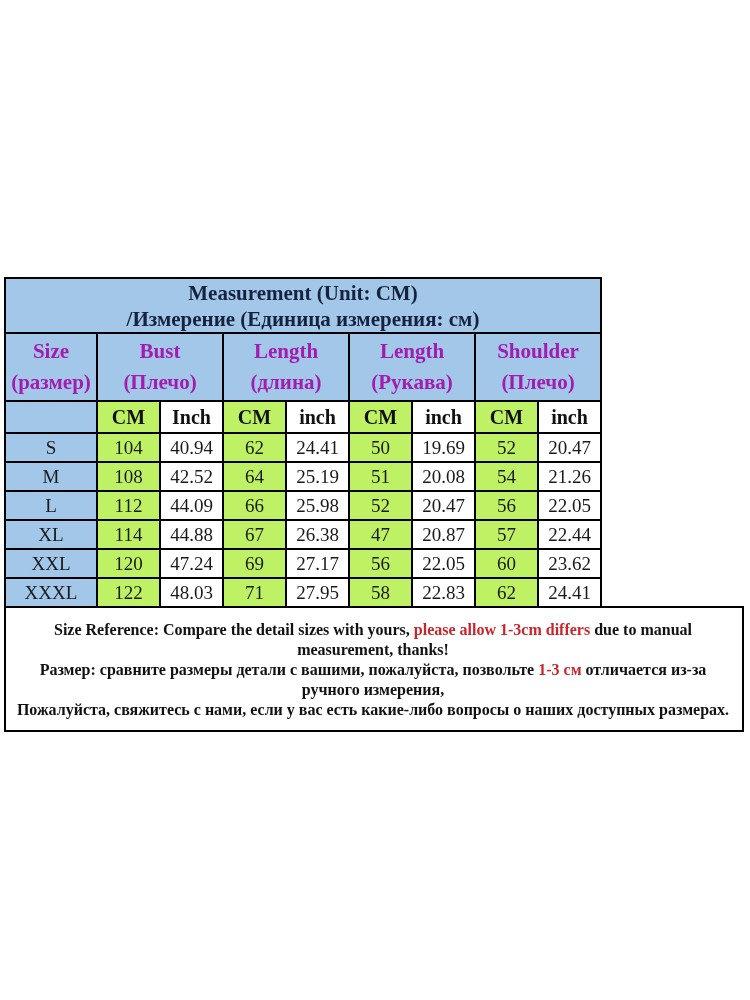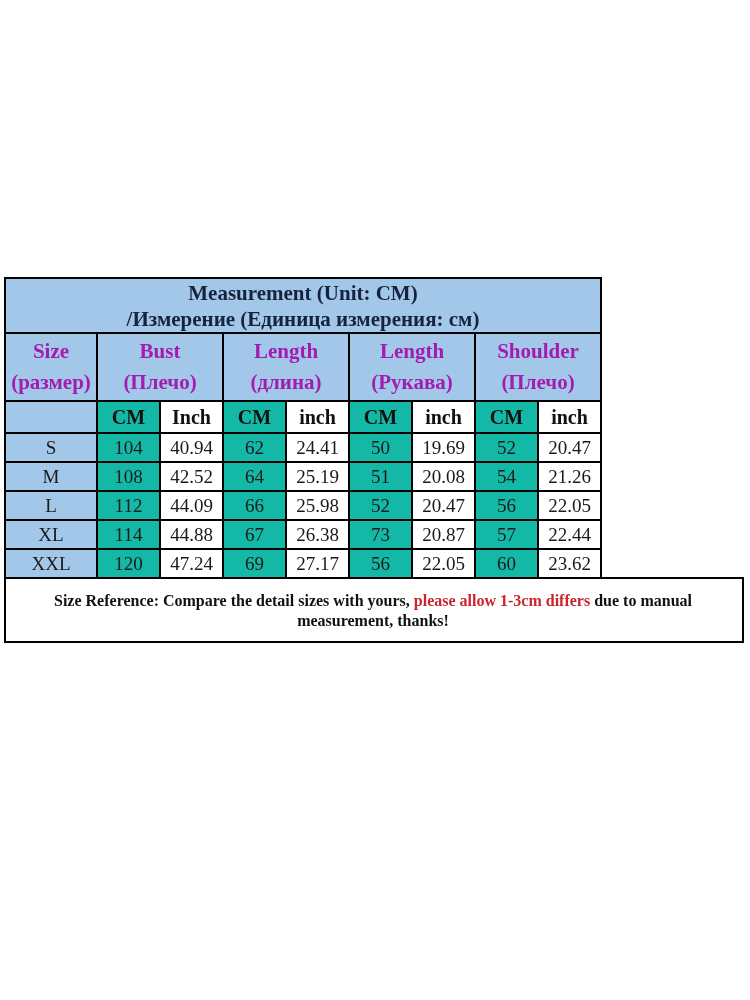--- a/index.html
+++ b/index.html
@@ -52,21 +52,21 @@
   }
   .data-row td {
     height: 27px;
     font-size: 19px;
     color: #1a1a1a;
   }
   .size-col {
     background: #a3c7e9;
     color: #1b2b50;
   }
-  .cm-cell { background: #14b8a6; }
+  .cm-cell { background: #bef264; }
   .inch-cell { background: #ffffff; }
   .notes-box {
     width: 726px; 
     border: 2px solid #000000;
     margin-top: -2px;
     background: #ffffff;
     padding: 12px 6px 10px 4px;
     text-align: center;
     font-weight: bold;
     font-size: 16px;
@@ -170,36 +170,49 @@
           <td class="inch-cell">20.47</td>
           <td class="cm-cell">56</td>
           <td class="inch-cell">22.05</td>
         </tr>
         <tr class="data-row">
           <td class="size-col">XL</td>
           <td class="cm-cell">114</td>
           <td class="inch-cell">44.88</td>
           <td class="cm-cell">67</td>
           <td class="inch-cell">26.38</td>
-          <td class="cm-cell">73</td>
+          <td class="cm-cell">47</td>
           <td class="inch-cell">20.87</td>
           <td class="cm-cell">57</td>
           <td class="inch-cell">22.44</td>
         </tr>
         <tr class="data-row">
           <td class="size-col">XXL</td>
           <td class="cm-cell">120</td>
           <td class="inch-cell">47.24</td>
           <td class="cm-cell">69</td>
           <td class="inch-cell">27.17</td>
           <td class="cm-cell">56</td>
           <td class="inch-cell">22.05</td>
           <td class="cm-cell">60</td>
           <td class="inch-cell">23.62</td>
         </tr>
+        <tr class="data-row">
+          <td class="size-col">XXXL</td>
+          <td class="cm-cell">122</td>
+          <td class="inch-cell">48.03</td>
+          <td class="cm-cell">71</td>
+          <td class="inch-cell">27.95</td>
+          <td class="cm-cell">58</td>
+          <td class="inch-cell">22.83</td>
+          <td class="cm-cell">62</td>
+          <td class="inch-cell">24.41</td>
+        </tr>
       </tbody>
   </table>
 
   <div class="notes-box">
     <div><span>Size Reference: Compare the detail sizes with yours, </span><span class="red">please allow 1-3cm differs</span><span> due to manual measurement, thanks!</span></div>
+    <div><span>Размер: сравните размеры детали с вашими, пожалуйста, позвольте </span><span class="red">1-3 см</span><span> отличается из-за ручного измерения,</span></div>
+    <div>Пожалуйста, свяжитесь с нами, если у вас есть какие-либо вопросы о наших доступных размерах.</div>
   </div>
 
 </div>
 
 </body></html>

